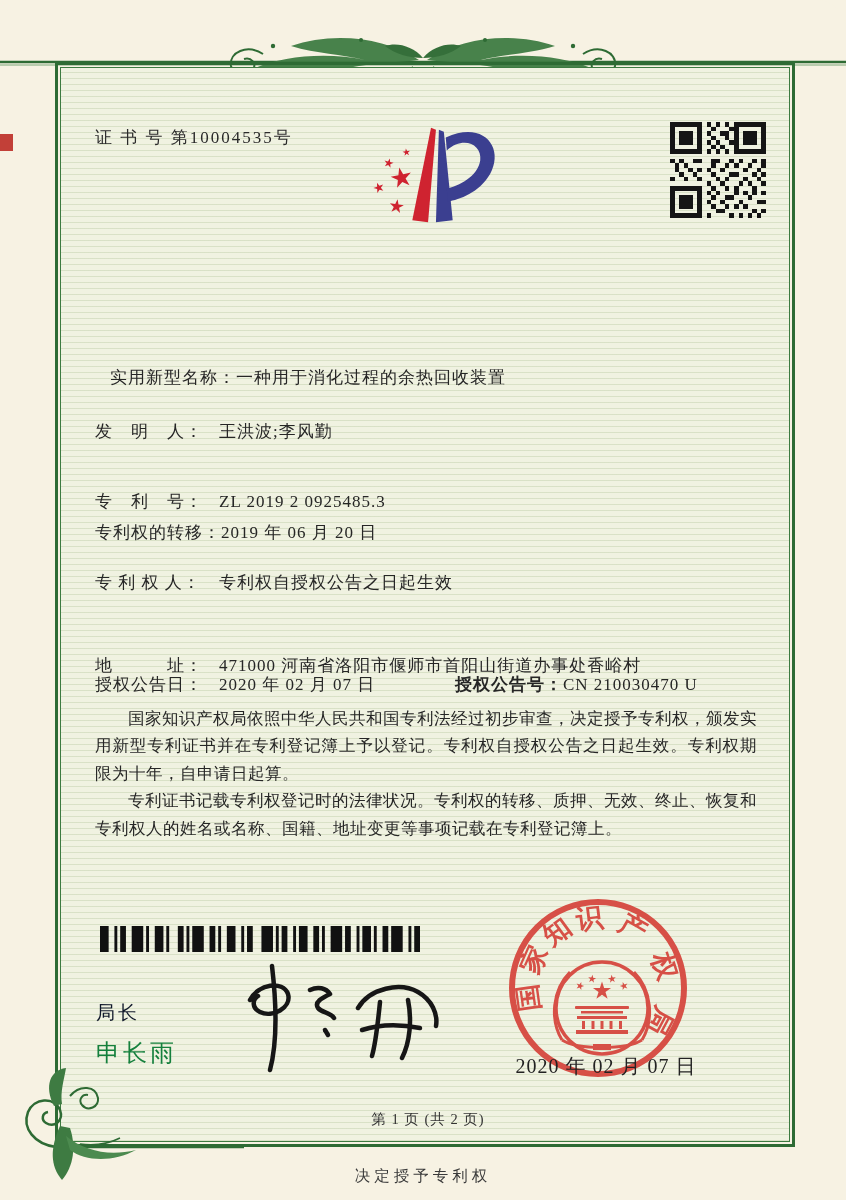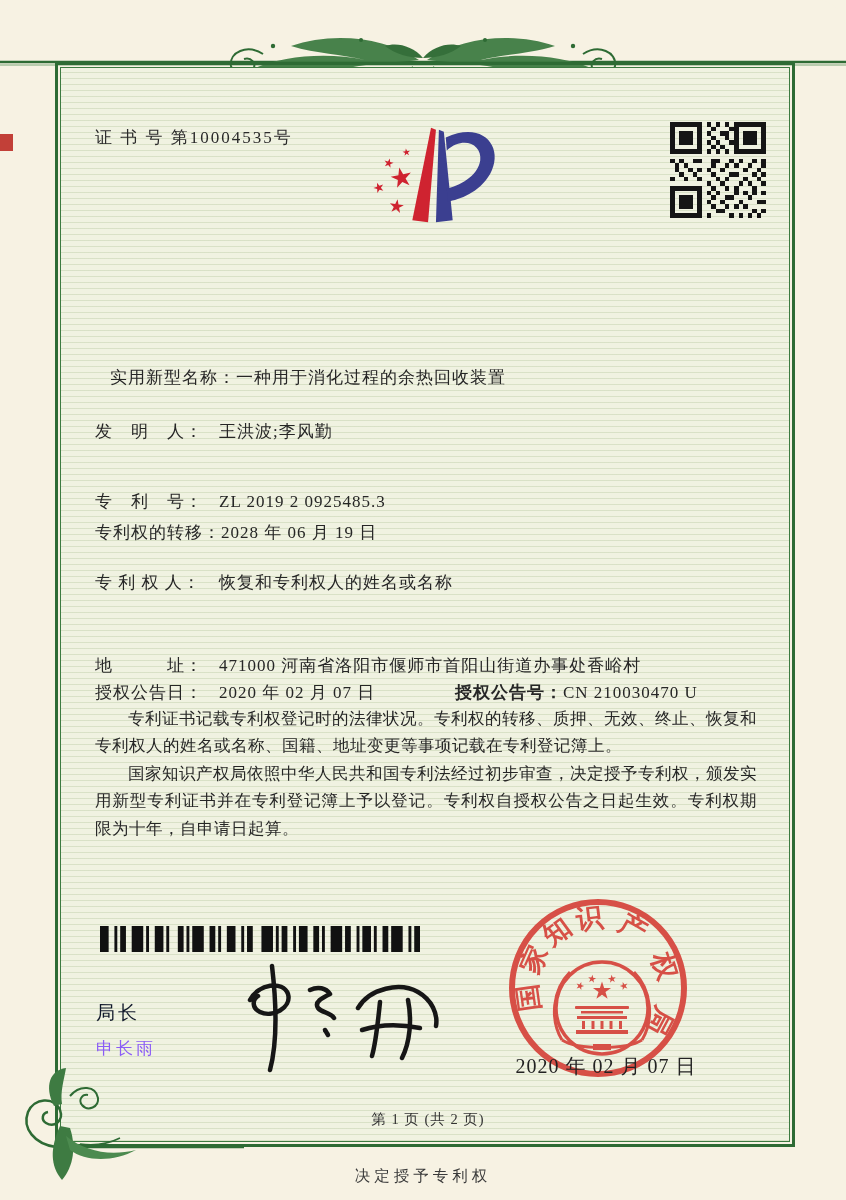--- a/index.html
+++ b/index.html
@@ -32,21 +32,21 @@
   }
   .fields{position:absolute;left:95px;top:366px;width:665px;font-size:17px;color:#262626;}
   .frow{position:absolute;left:0;white-space:nowrap;}
   .flabel{display:inline-block;min-width:124px;letter-spacing:1px;}
   .fvalue{letter-spacing:1px;}
   .grant2{position:absolute;left:360px;top:0;white-space:nowrap;}
   .paras{position:absolute;left:95px;top:705px;width:662px;font-size:16.5px;
     color:#262626;line-height:1.66;text-align:justify;}
   .paras p{margin:0;text-indent:2em;letter-spacing:.5px;}
   .director-title{position:absolute;left:96px;top:1000px;font-size:19px;color:#0f172a;letter-spacing:3px;}
-  .director-name{position:absolute;left:96px;top:1037px;font-size:17px;color:#8b5cf6;letter-spacing:3px;}
+  .director-name{position:absolute;left:96px;top:1037px;font-size:24px;color:#15803d;letter-spacing:3px;}
   .seal-date{position:absolute;left:500px;top:1053px;width:212px;text-align:center;
     font-size:20px;color:#222;letter-spacing:1px;}
   .page-info{position:absolute;left:0;right:0;top:1110px;text-align:center;
     font-size:14.5px;color:#333;letter-spacing:1px;padding-left:10px;}
   .back-note{position:absolute;left:0;right:0;top:1166px;text-align:center;
     font-size:15.5px;color:#3a3a3a;letter-spacing:4px;}
   .red-mark{position:absolute;left:0;top:134px;width:13px;height:17px;background:#c24038;}
   svg{display:block;}
   svg text{font-family:"Liberation Serif","DejaVu Serif",serif;}
 </style>
@@ -147,39 +147,39 @@
     <div class="frow" style="top:0;margin-left:15px;">
       <span class="flabel">实用新型名称：</span><span class="fvalue">一种用于消化过程的余热回收装置</span>
     </div>
     <div class="frow" style="top:54px;">
       <span class="flabel">发　明　人：</span><span class="fvalue">王洪波;李风勤</span>
     </div>
     <div class="frow" style="top:124px;">
       <span class="flabel">专　利　号：</span><span class="fvalue">ZL 2019 2 0925485.3</span>
     </div>
     <div class="frow" style="top:155px;">
-      <span class="flabel">专利权的转移：</span><span class="fvalue">2028 年 06 月 19 日</span>
+      <span class="flabel">专利权的转移：</span><span class="fvalue">2019 年 06 月 20 日</span>
     </div>
     <div class="frow" style="top:205px;">
-      <span class="flabel">专 利 权 人：</span><span class="fvalue">恢复和专利权人的姓名或名称</span>
+      <span class="flabel">专 利 权 人：</span><span class="fvalue">专利权自授权公告之日起生效</span>
     </div>
     <div class="frow" style="top:256px;margin-top:32px;">
       <span class="flabel">地　　　址：</span><span class="fvalue">471000 河南省洛阳市偃师市首阳山街道办事处香峪村</span>
     </div>
-    <div class="frow" style="top:307px;width:665px;margin-top:8px;">
+    <div class="frow" style="top:307px;width:665px;">
       <span class="flabel">授权公告日：</span><span class="fvalue">2020 年 02 月 07 日</span>
       <span class="grant2">
         <span class="flabel" style="min-width:0;font-weight:bold;">授权公告号：</span><span class="fvalue">CN 210030470 U</span>
       </span>
     </div>
   </div>
 
   <div class="paras">
+    <p>国家知识产权局依照中华人民共和国专利法经过初步审查，决定授予专利权，颁发实用新型专利证书并在专利登记簿上予以登记。专利权自授权公告之日起生效。专利权期限为十年，自申请日起算。</p>
     <p>专利证书记载专利权登记时的法律状况。专利权的转移、质押、无效、终止、恢复和专利权人的姓名或名称、国籍、地址变更等事项记载在专利登记簿上。</p>
-    <p>国家知识产权局依照中华人民共和国专利法经过初步审查，决定授予专利权，颁发实用新型专利证书并在专利登记簿上予以登记。专利权自授权公告之日起生效。专利权期限为十年，自申请日起算。</p>
   </div>
 
   <svg class="abs" style="left:100px;top:926px;" width="320" height="26" viewBox="0 0 111 24" preserveAspectRatio="none">
     <path fill="#111" d="M0 0h3v24h-3z M5 0h1v24h-1z M7 0h2v24h-2z M11 0h4v24h-4z M16 0h1v24h-1z M19 0h3v24h-3z M23 0h1v24h-1z M27 0h2v24h-2z M30 0h1v24h-1z M32 0h4v24h-4z M38 0h2v24h-2z M41 0h1v24h-1z M44 0h3v24h-3z M49 0h1v24h-1z M51 0h2v24h-2z M56 0h4v24h-4z M61 0h1v24h-1z M63 0h2v24h-2z M67 0h1v24h-1z M69 0h3v24h-3z M74 0h2v24h-2z M77 0h1v24h-1z M80 0h4v24h-4z M85 0h2v24h-2z M89 0h1v24h-1z M91 0h3v24h-3z M95 0h1v24h-1z M98 0h2v24h-2z M101 0h4v24h-4z M107 0h1v24h-1z M109 0h2v24h-2z"></path>
   </svg>
 
   <div class="director-title">局长</div>
   <div class="director-name">申长雨</div>
 
   <svg class="abs" style="left:225px;top:950px;" width="240" height="125" viewBox="0 0 240 125">

